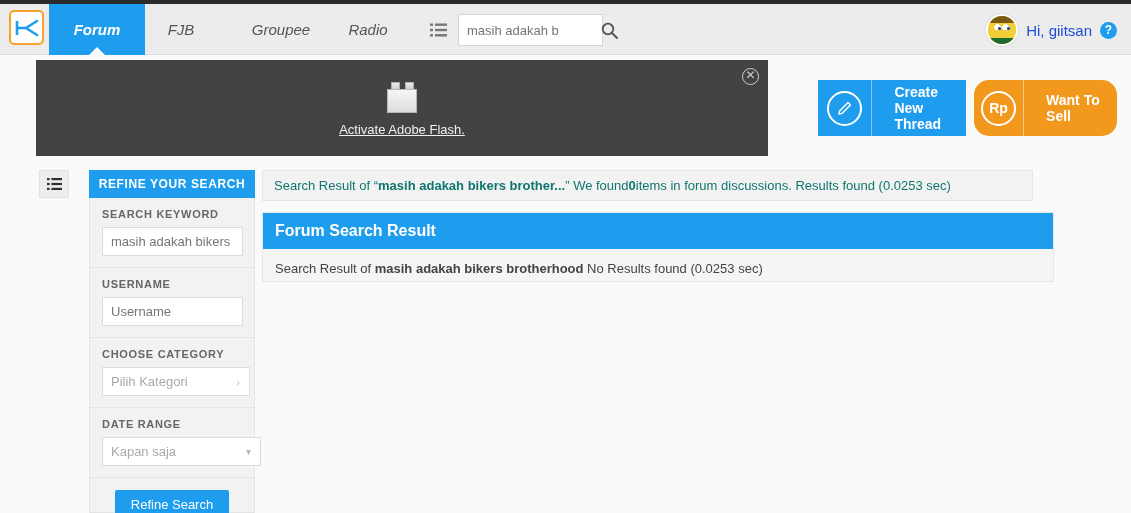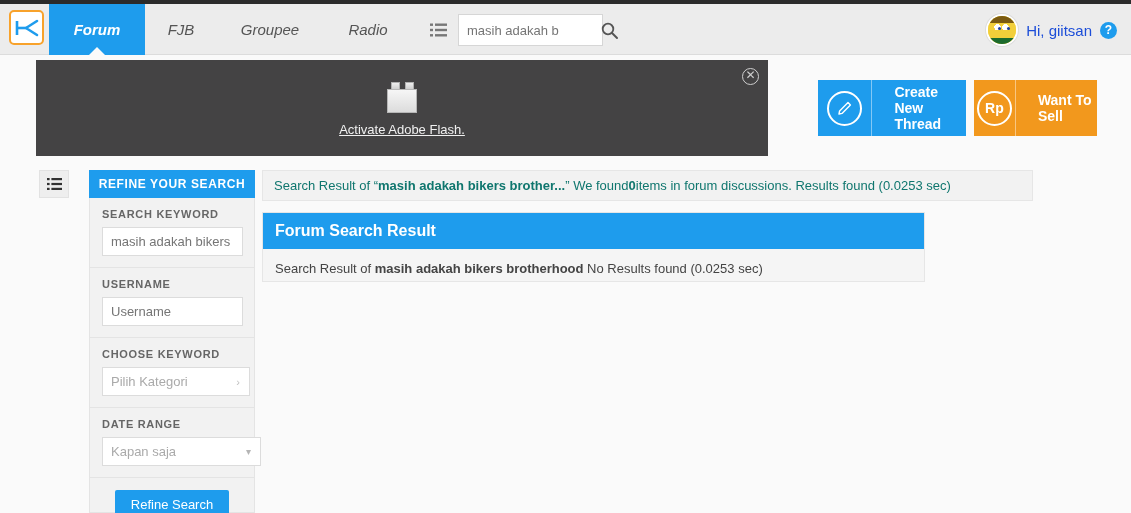--- a/index.html
+++ b/index.html
@@ -45,21 +45,21 @@
   }
   .nav-tab.active::after {
     content: ""; position: absolute; bottom: -1px; left: 50%;
     margin-left: -9px;
     border-left: 9px solid transparent;
     border-right: 9px solid transparent;
     border-bottom: 9px solid #fafafa;
   }
   #tab-forum { left: 49px; width: 96px; }
   #tab-fjb   { left: 145px; width: 72px; font-weight: normal; }
-  #tab-groupee { left: 217px; width: 106px; font-weight: normal; }
+  #tab-groupee { left: 228px; width: 106px; font-weight: normal; }
   #tab-radio { left: 323px; width: 90px; font-weight: normal; }
 
   #nav-list-btn {
     position: absolute; left: 418px; top: 9px;
     width: 40px; height: 33px;
     background: #ececec;
     display: flex; align-items: center; justify-content: center;
     cursor: pointer;
   }
 
@@ -151,21 +151,21 @@
     font-size: 12px; line-height: 13px; text-align: center;
     cursor: pointer; font-family: "Liberation Sans", sans-serif;
   }
 
   
   .action-btn {
     position: absolute; top: 80px; height: 56px;
     display: flex; align-items: center; cursor: pointer; gap: 11px;
   }
   #btn-create-thread { left: 818px; width: 148px; background: #1e9ced; }
-  #btn-want-to-sell  { left: 974px; width: 123px; background: #f2981d; }
+  #btn-want-to-sell  { left: 974px; width: 143px; background: #f2981d; border-radius: 15px; }
   .action-btn .ico-wrap {
     width: 58px; height: 56px;
     display: flex; align-items: center; justify-content: center;
     border-right: 1px solid rgba(255,255,255,.45);
   }
   .action-btn .circ {
     width: 35px; height: 35px; border-radius: 50%;
     border: 2px solid #fff; color: #fff;
     display: flex; align-items: center; justify-content: center;
     font-size: 14px; font-weight: bold;
@@ -249,21 +249,21 @@
     width: 771px; height: 31px;
     background: #f2f2f2; border: 1px solid #e6e6e6;
     display: flex; align-items: center;
     padding: 0 11px;
     font-size: 13px; color: #0f766e;
   }
   #result-summary b { font-weight: bold; }
 
   #result-panel {
     position: absolute; left: 262px; top: 212px;
-    width: 663px; height: 70px;
+    width: 792px; height: 70px;
     border: 1px solid #e6e6e6; background: #f5f5f5;
   }
   #result-panel-header {
     height: 36px; background: #1e9ced;
     display: flex; align-items: center;
     padding: 0 12px;
     color: #fff; font-size: 16px; font-weight: bold;
   }
   #result-panel-body {
     padding: 12px; font-size: 13px; color: #444;
@@ -382,21 +382,21 @@
     <div class="refine-label">SEARCH KEYWORD</div>
     <input class="refine-input" placeholder="masih adakah bikers" style="">
   </div>
 
   <div class="refine-group">
     <div class="refine-label">USERNAME</div>
     <input class="refine-input" placeholder="Username" style="">
   </div>
 
   <div class="refine-group">
-    <div class="refine-label">CHOOSE KEYWORD</div>
+    <div class="refine-label">CHOOSE CATEGORY</div>
     <div class="refine-select" id="select-category">
       <span>Pilih Kategori</span>
       <span class="caret-right">›</span>
     </div>
   </div>
 
   <div class="refine-group">
     <div class="refine-label">DATE RANGE</div>
     <div class="refine-select" id="select-daterange">
       <span>Kapan saja</span>

